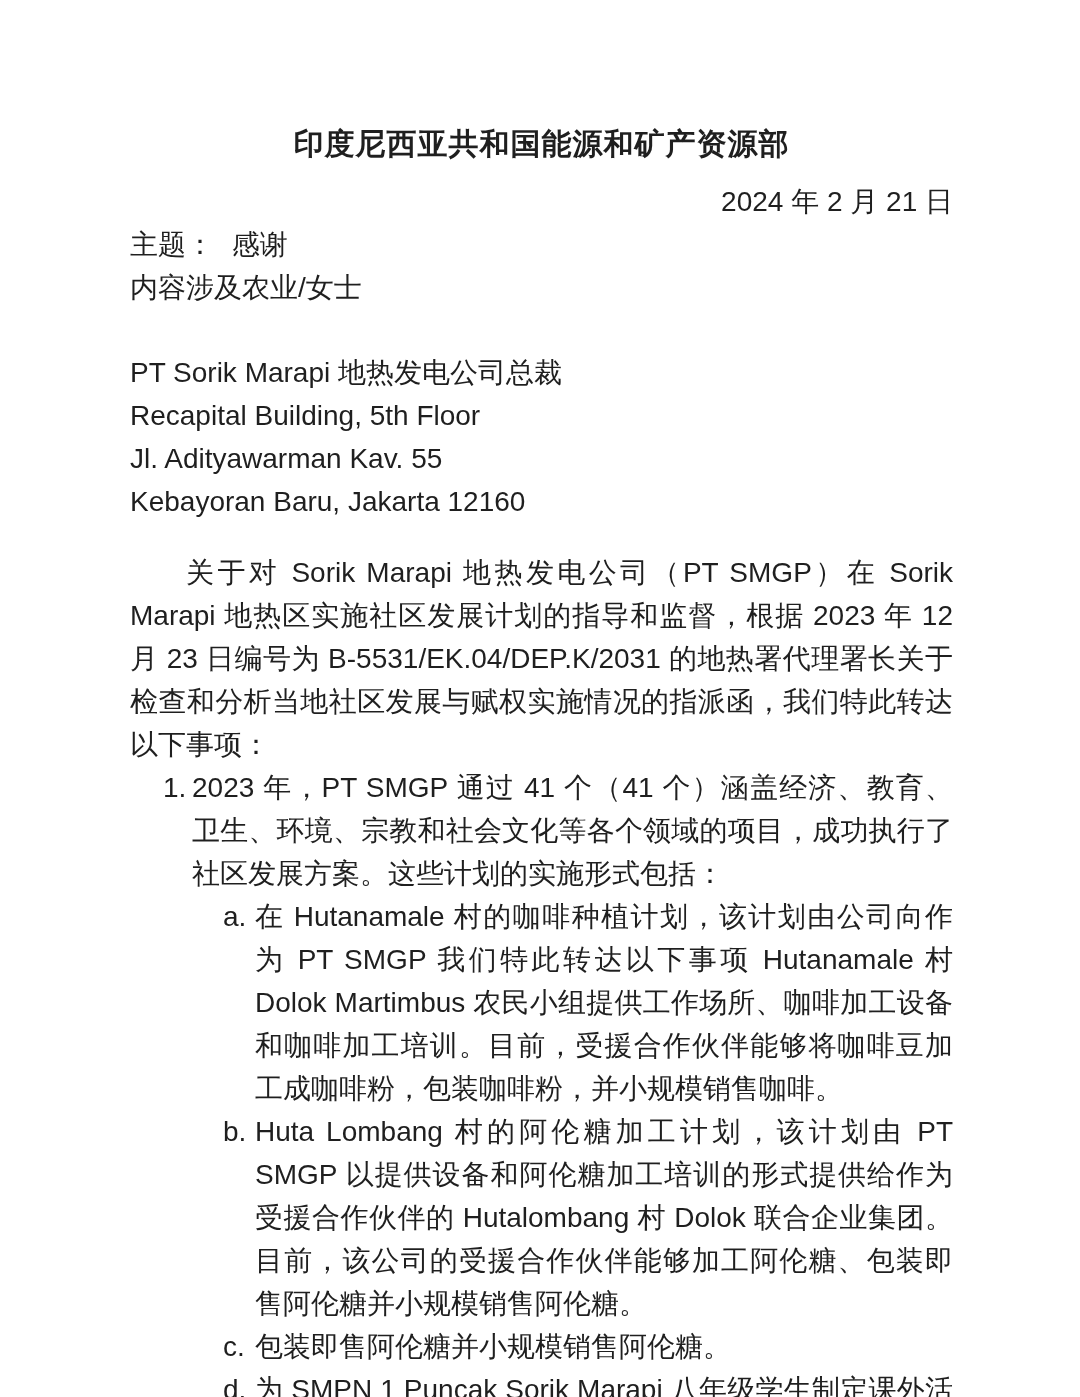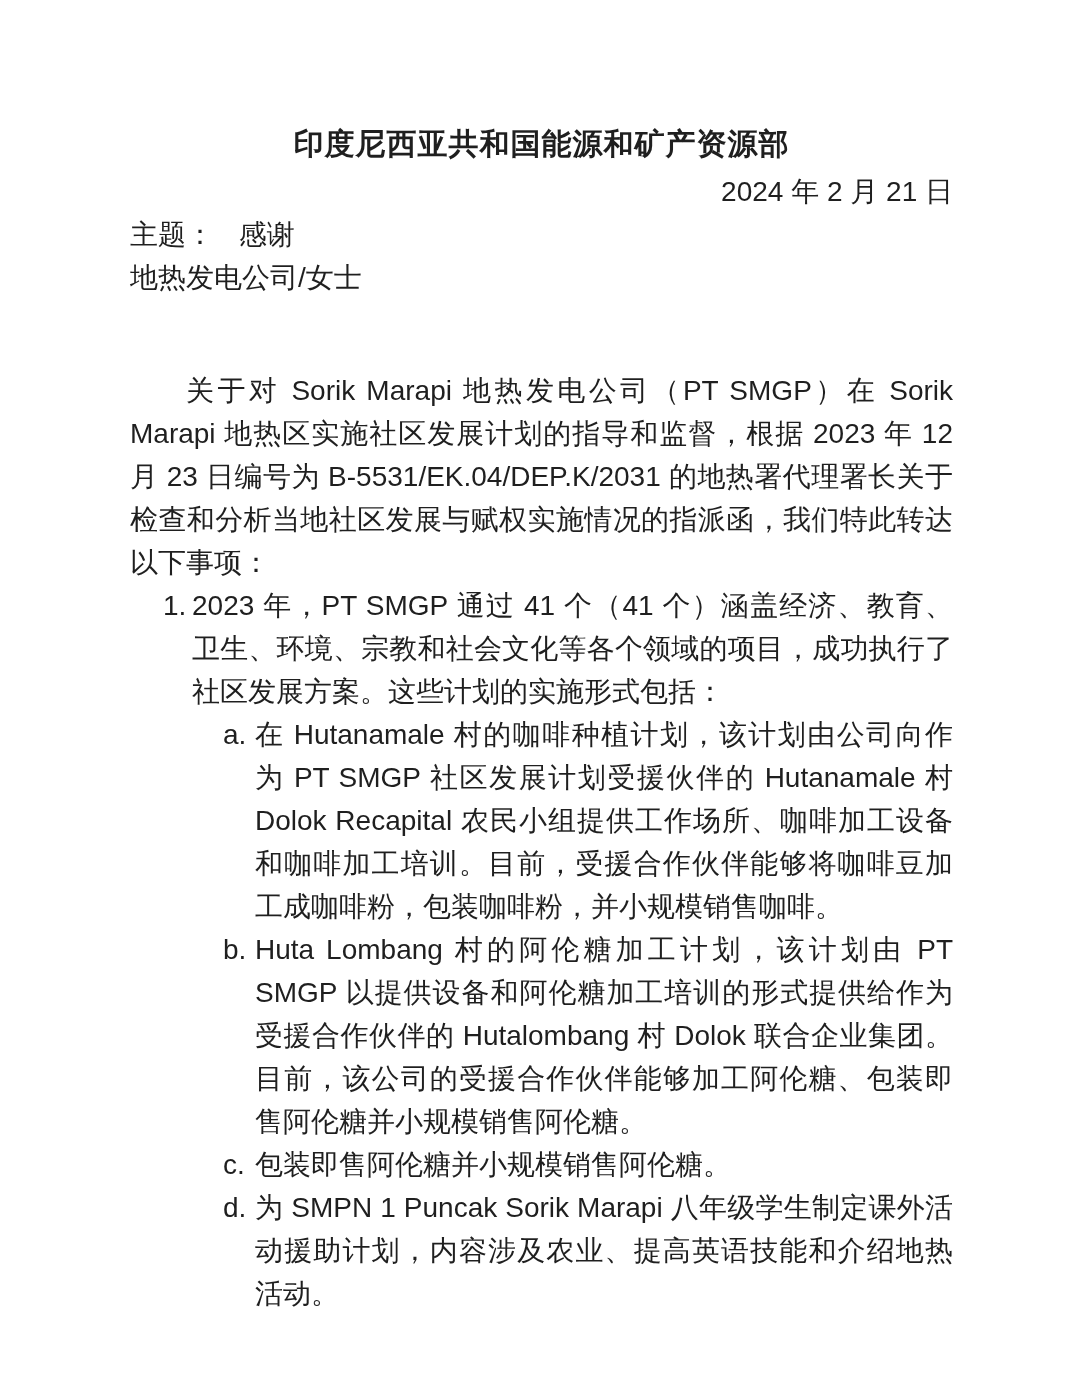--- a/index.html
+++ b/index.html
@@ -26,28 +26,28 @@
   }
   .title {
     margin: 0;
     font-size: 30px;
     line-height: 44px;
     font-weight: 700;
     text-align: center;
     letter-spacing: 1px;
   }
   .date-line {
-    margin-top: 4px;
+    margin-top: 14px;
     text-align: right;
   }
   .line {
     text-align: left;
   }
   .subject-value {
-    margin-left: 17px;
+    margin-left: 10px;
   }
   .spacer-lg { height: 42px; }
   .spacer-sm { height: 28px; }
   .para {
     margin: 0;
     text-align: justify;
     text-indent: 56px;
   }
   .list-item {
     display: flex;
@@ -79,37 +79,43 @@
 
     <h1 class="title">印度尼西亚共和国能源和矿产资源部</h1>
 
     <div class="date-line">2024 年 2 月 21 日</div>
 
     <div class="line">
       <span>主题：</span>
       <span class="subject-value">感谢</span>
     </div>
 
-    <div class="line">地热发电公司/女士</div>
+    <div class="line">内容涉及农业/女士</div>
 
     <div class="spacer-lg"></div>
 
+    <div>
+      <div class="line">PT Sorik Marapi 地热发电公司总裁</div>
+      <div class="line">Recapital Building, 5th Floor</div>
+      <div class="line">Jl. Adityawarman Kav. 55</div>
+      <div class="line">Kebayoran Baru, Jakarta 12160</div>
+    </div>
 
     <div class="spacer-sm"></div>
 
     <p class="para">关于对 Sorik Marapi 地热发电公司（PT SMGP）在 Sorik Marapi 地热区实施社区发展计划的指导和监督，根据 2023 年 12 月 23 日编号为 B-5531/EK.04/DEP.K/2031 的地热署代理署长关于检查和分析当地社区发展与赋权实施情况的指派函，我们特此转达以下事项：</p>
 
     <div class="list-item">
       <span class="num">1.</span>
       <div class="li-text">2023 年，PT SMGP 通过 41 个（41 个）涵盖经济、教育、卫生、环境、宗教和社会文化等各个领域的项目，成功执行了社区发展方案。这些计划的实施形式包括：</div>
     </div>
 
     <div class="sub-item">
       <span class="letter">a.</span>
-      <div class="li-text">在 Hutanamale 村的咖啡种植计划，该计划由公司向作为 PT SMGP 社区发展计划受援伙伴的 Hutanamale 村 Dolok Recapital 农民小组提供工作场所、咖啡加工设备和咖啡加工培训。目前，受援合作伙伴能够将咖啡豆加工成咖啡粉，包装咖啡粉，并小规模销售咖啡。</div>
+      <div class="li-text">在 Hutanamale 村的咖啡种植计划，该计划由公司向作为 PT SMGP 我们特此转达以下事项 Hutanamale 村 Dolok Martimbus 农民小组提供工作场所、咖啡加工设备和咖啡加工培训。目前，受援合作伙伴能够将咖啡豆加工成咖啡粉，包装咖啡粉，并小规模销售咖啡。</div>
     </div>
 
     <div class="sub-item">
       <span class="letter">b.</span>
       <div class="li-text">Huta Lombang 村的阿伦糖加工计划，该计划由 PT SMGP 以提供设备和阿伦糖加工培训的形式提供给作为受援合作伙伴的 Hutalombang 村 Dolok 联合企业集团。目前，该公司的受援合作伙伴能够加工阿伦糖、包装即售阿伦糖并小规模销售阿伦糖。</div>
     </div>
 
     <div class="sub-item">
       <span class="letter">c.</span>
       <div class="li-text">包装即售阿伦糖并小规模销售阿伦糖。</div>

